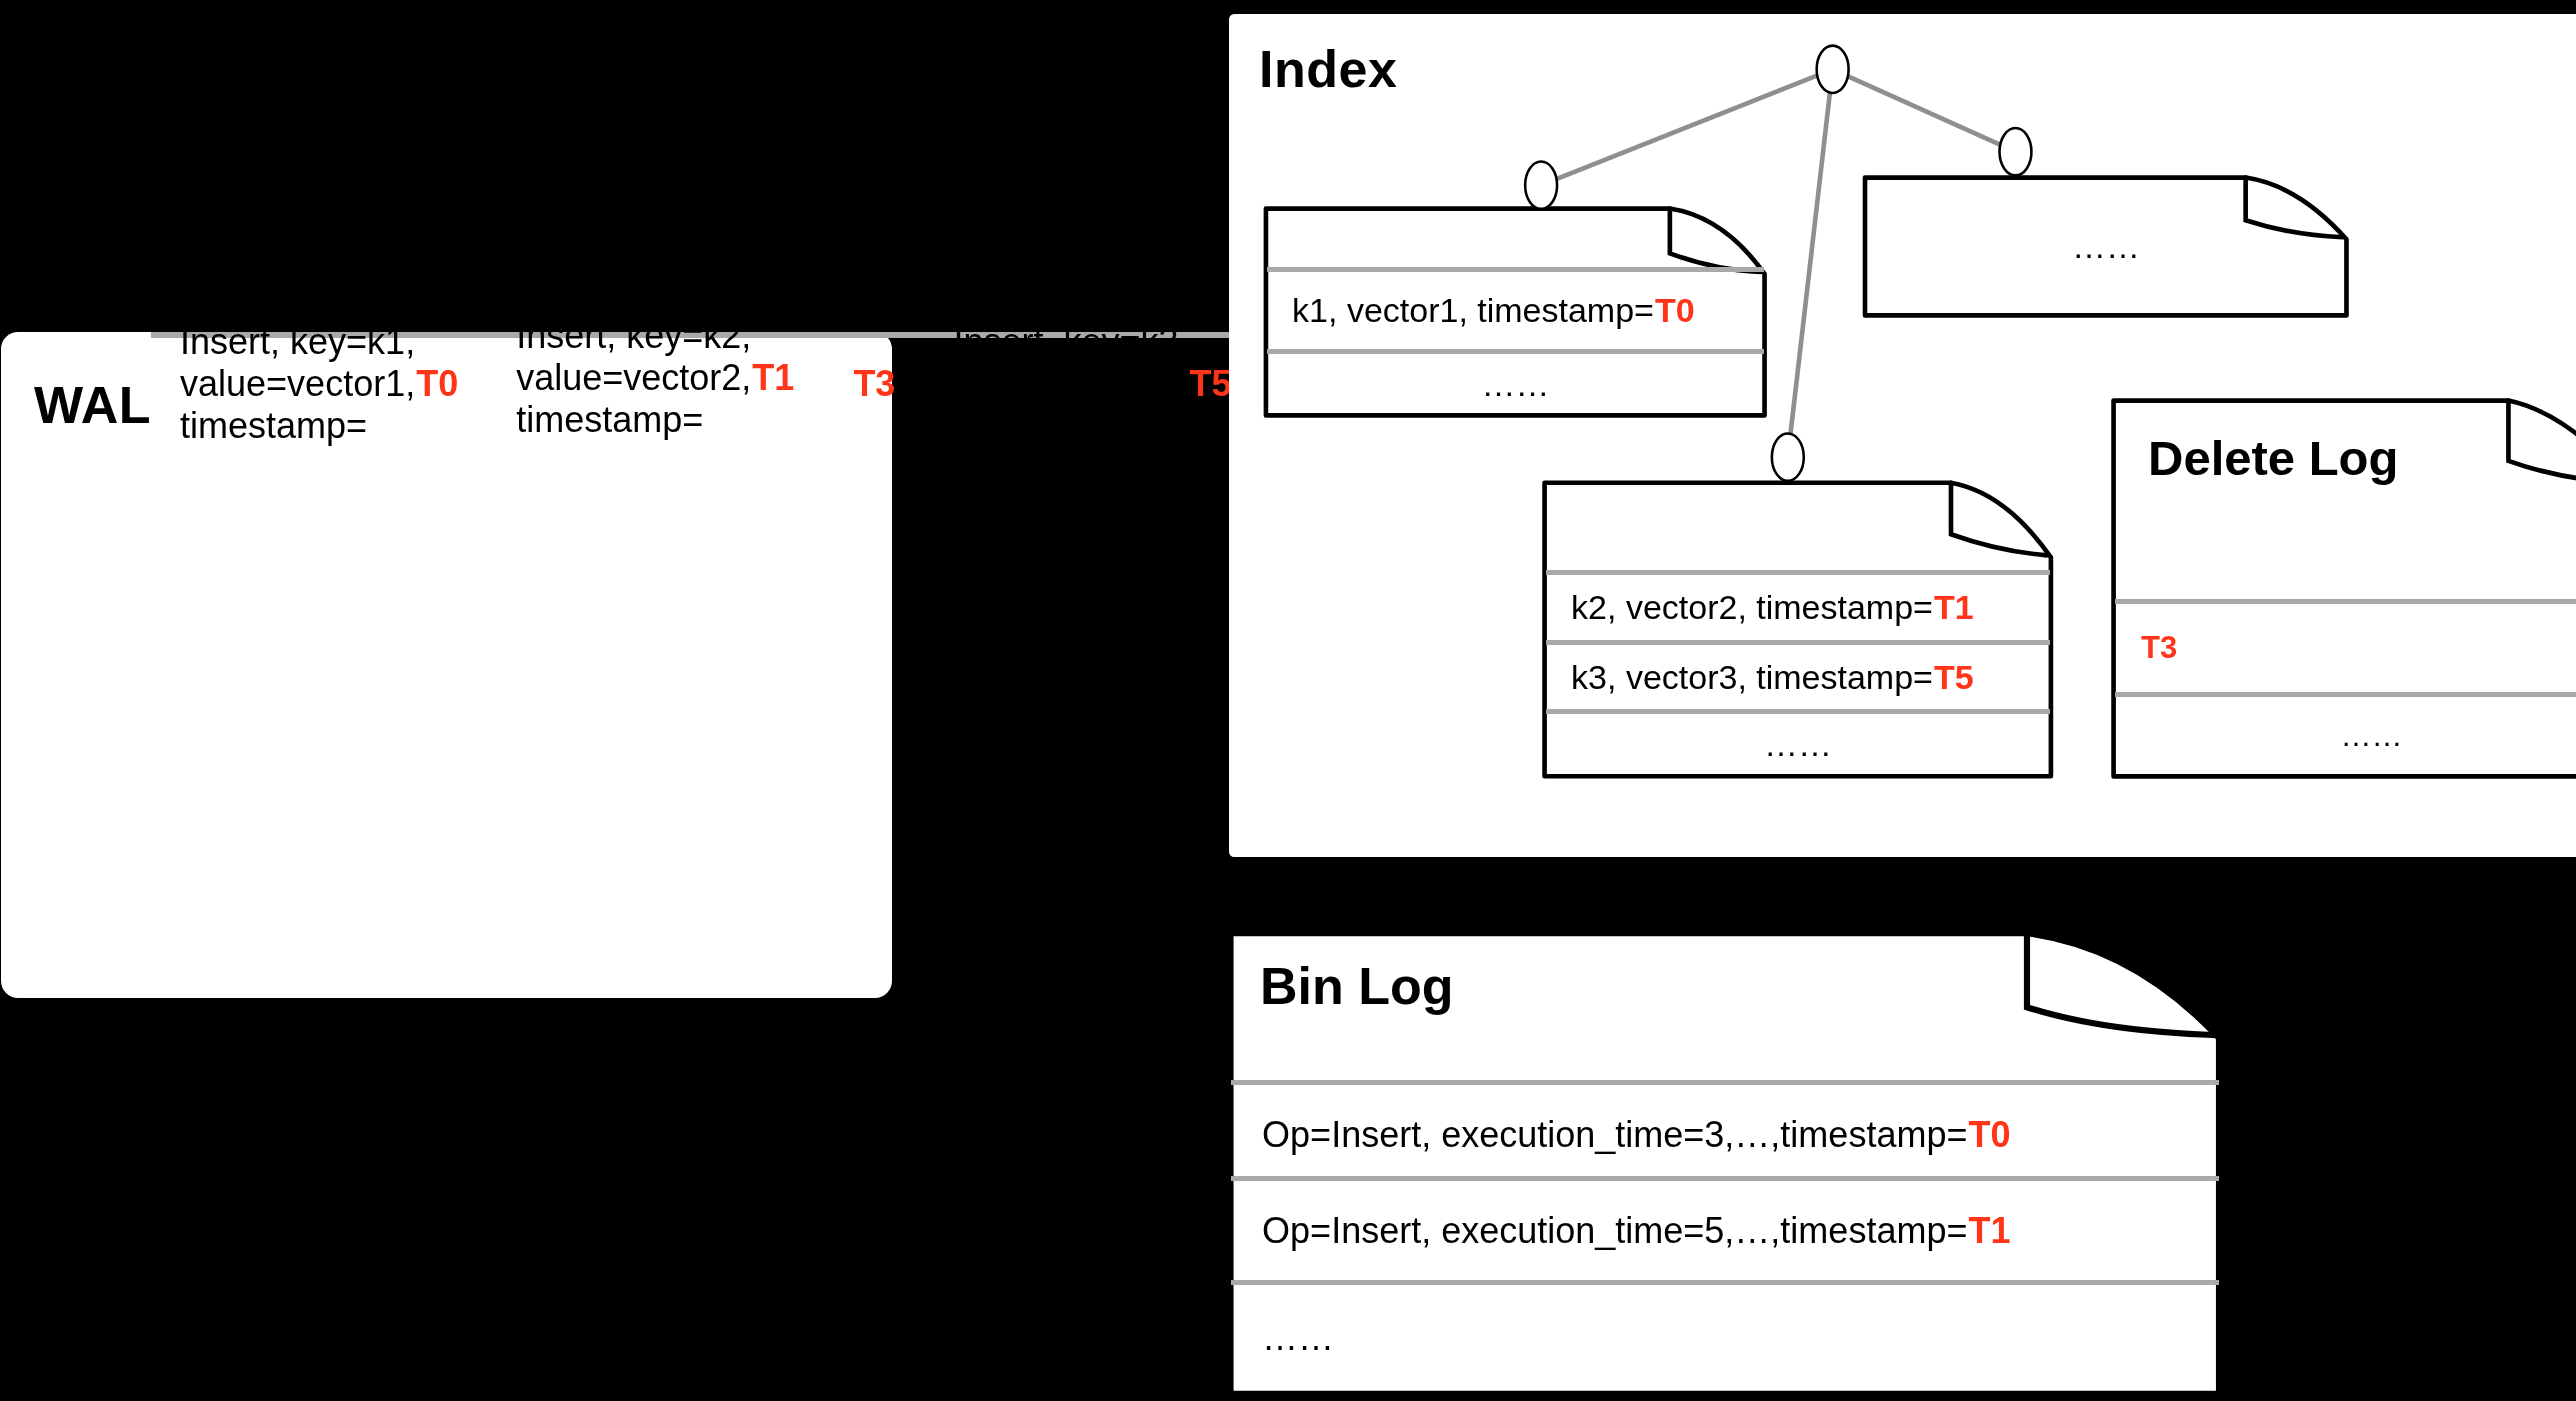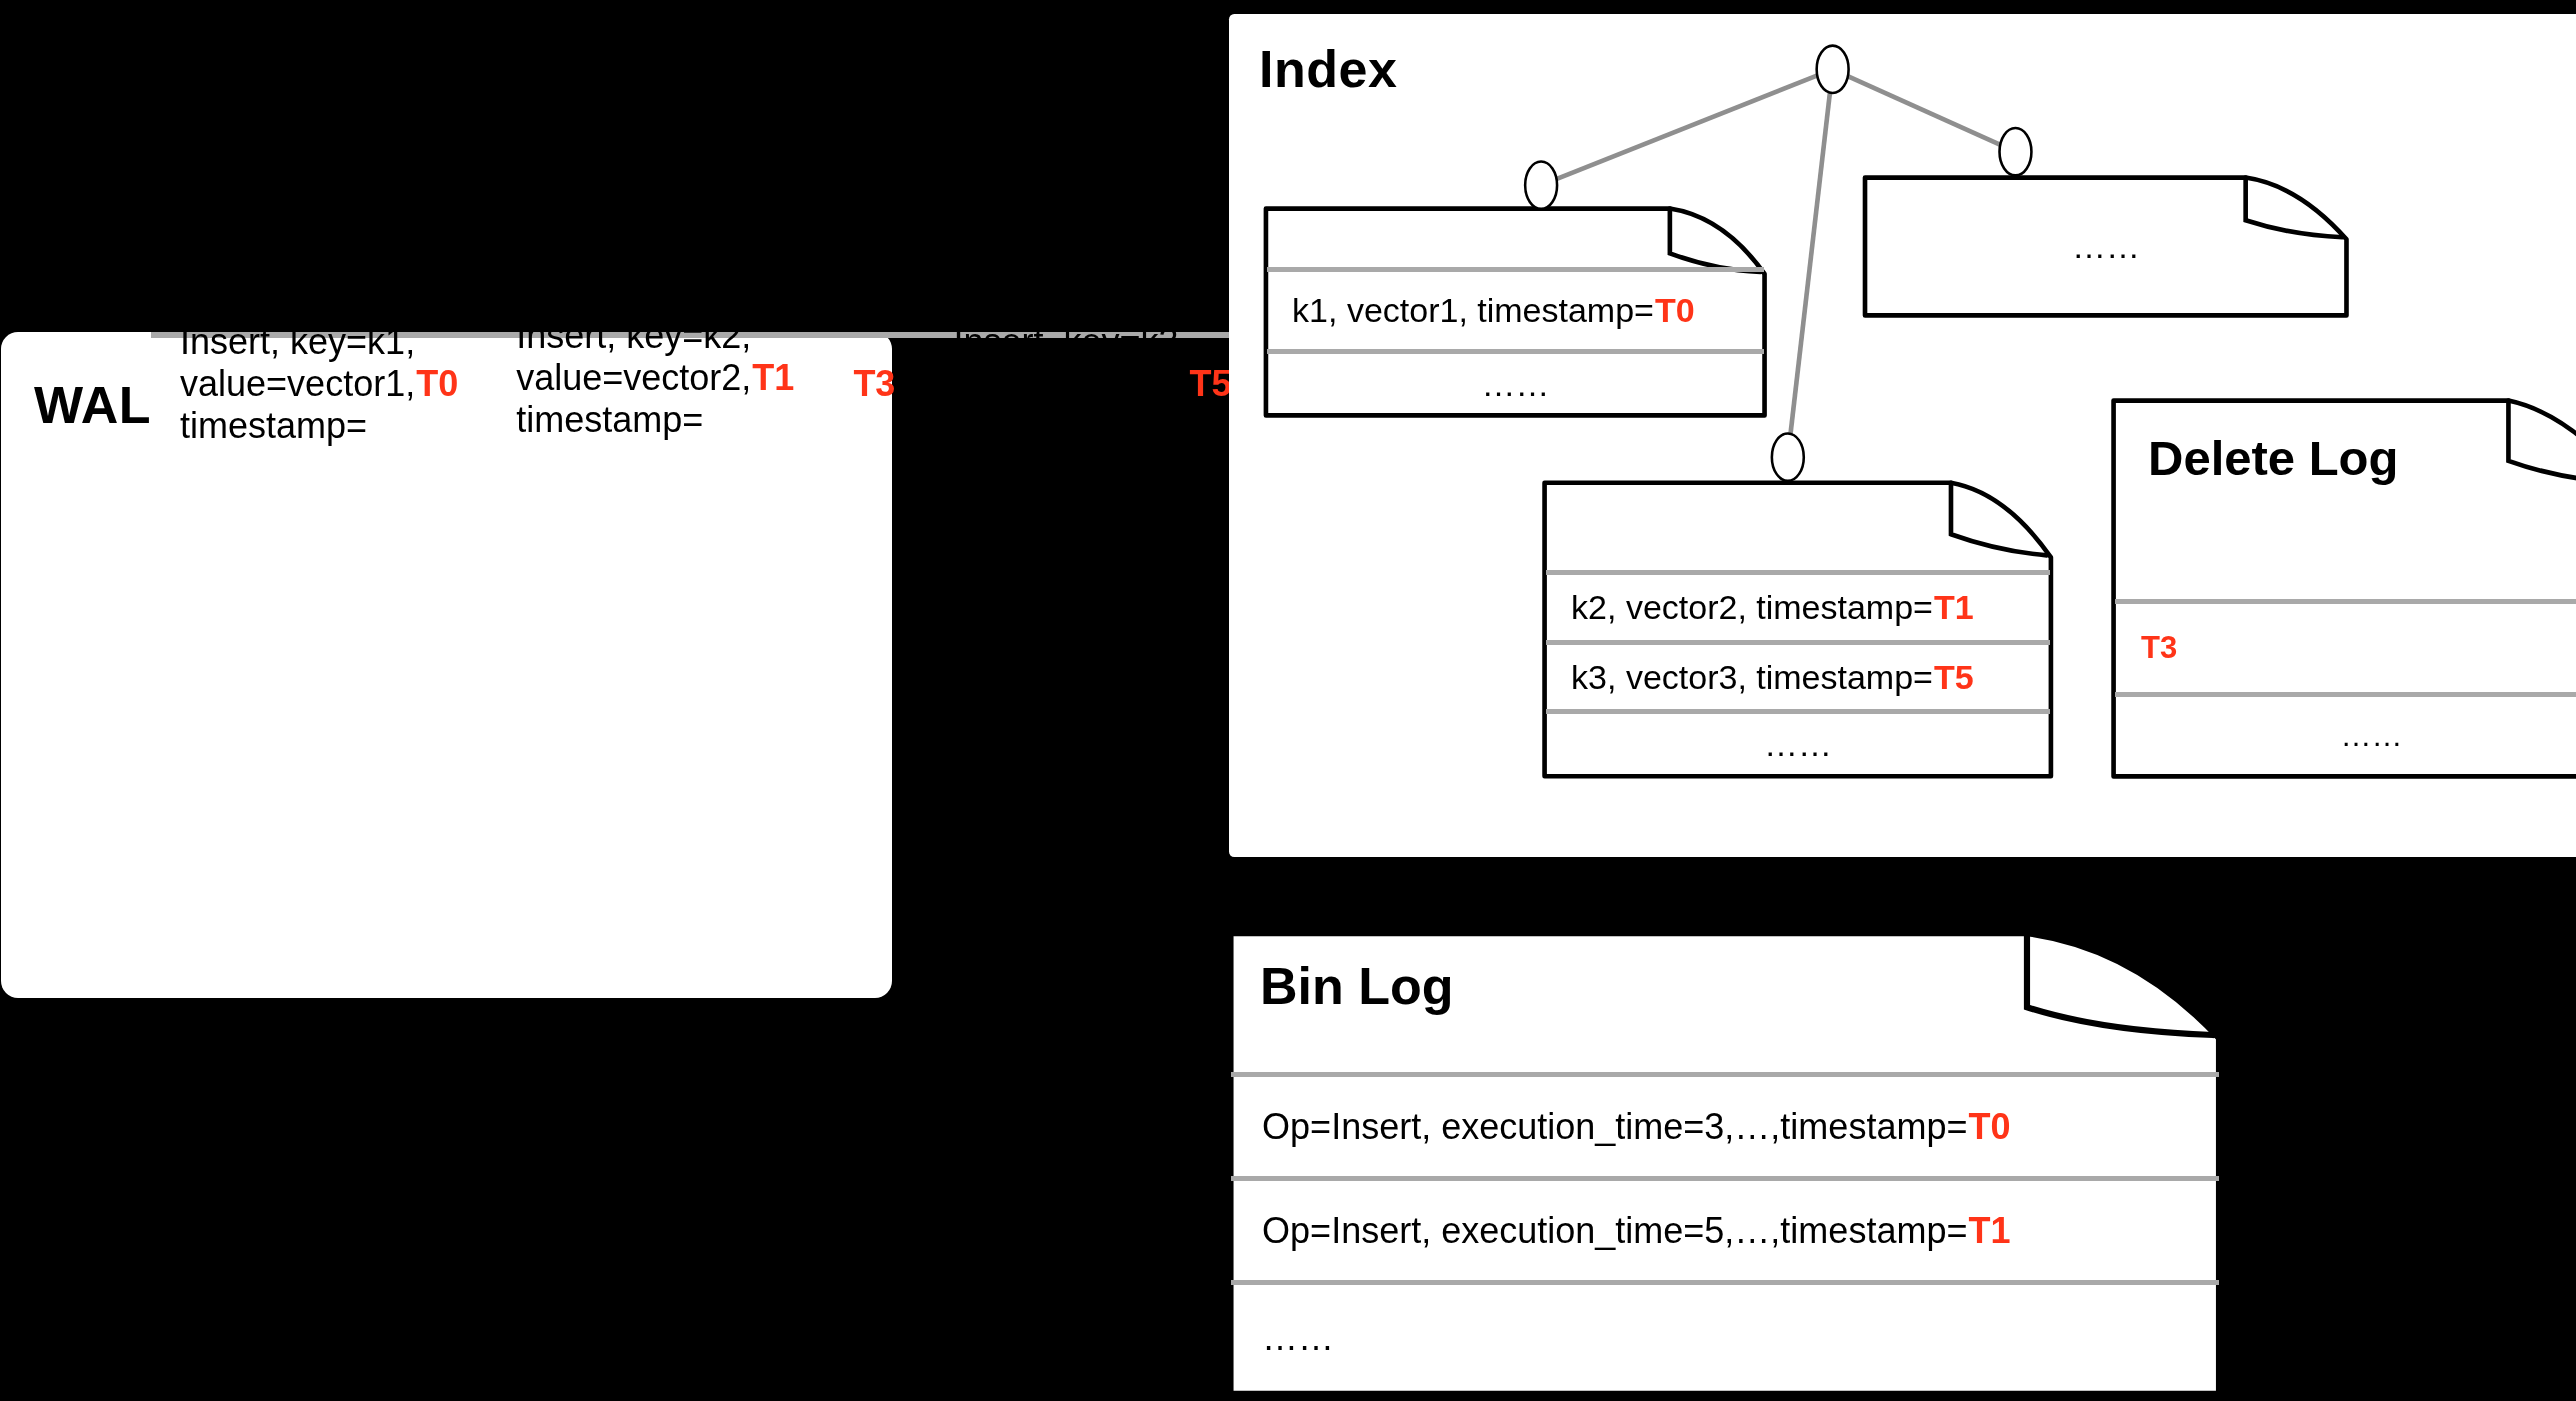--- a/index.html
+++ b/index.html
@@ -152,21 +152,21 @@
     <ellipse class="node" cx="1085" cy="860" rx="31" ry="46"></ellipse>
   </svg>
 </section>
 
 <section class="doc" id="bin-log" style="left:1227px;top:930px;width:996px;height:467px;">
   <svg viewBox="0 0 1933 907">
     <path class="paper" d="M 6 6 L 1553 6 Q 1762 34 1926 210 L 1926 901 L 6 901 Z"></path>
     <path class="flap" d="M 1553 6 L 1553 150 Q 1696 196 1914 204"></path>
   </svg>
   <div class="doc-title">Bin Log</div>
-  <div class="doc-row" style="top:142px;height:104px;">
+  <div class="doc-row" style="top:150px;height:104px;">
     <span>Op=Insert, execution_time=3,…,timestamp=</span>
       <span class="hl">T0</span>
   </div>
   <div class="doc-row" style="top:246px;height:104px;">
     <span>Op=Insert, execution_time=5,…,timestamp=</span>
       <span class="hl">T1</span>
   </div>
   <div class="doc-row" style="top:350px;height:111px;">
     <span>……</span>
   </div>

